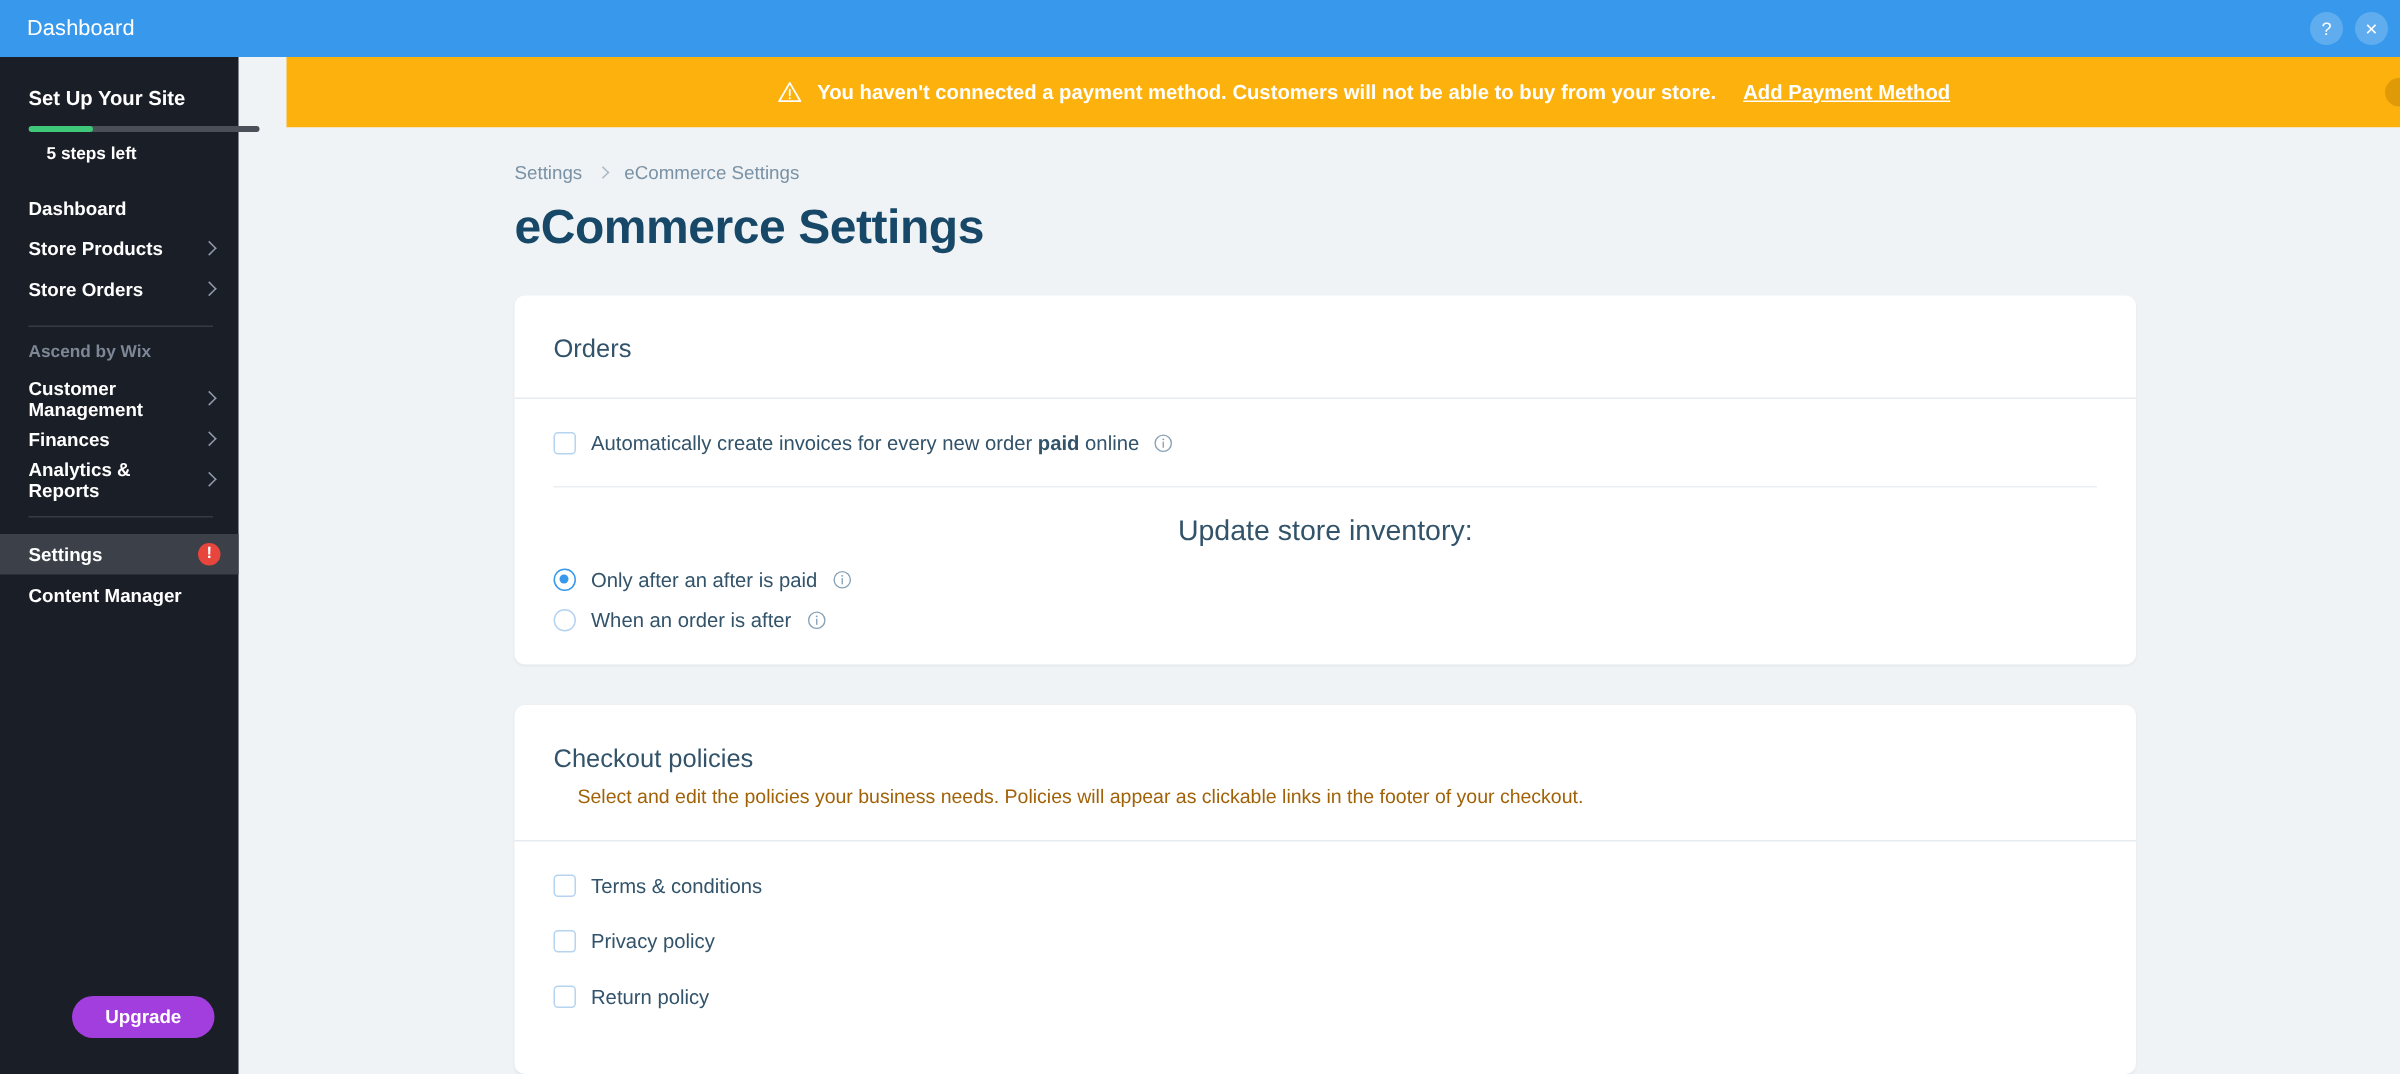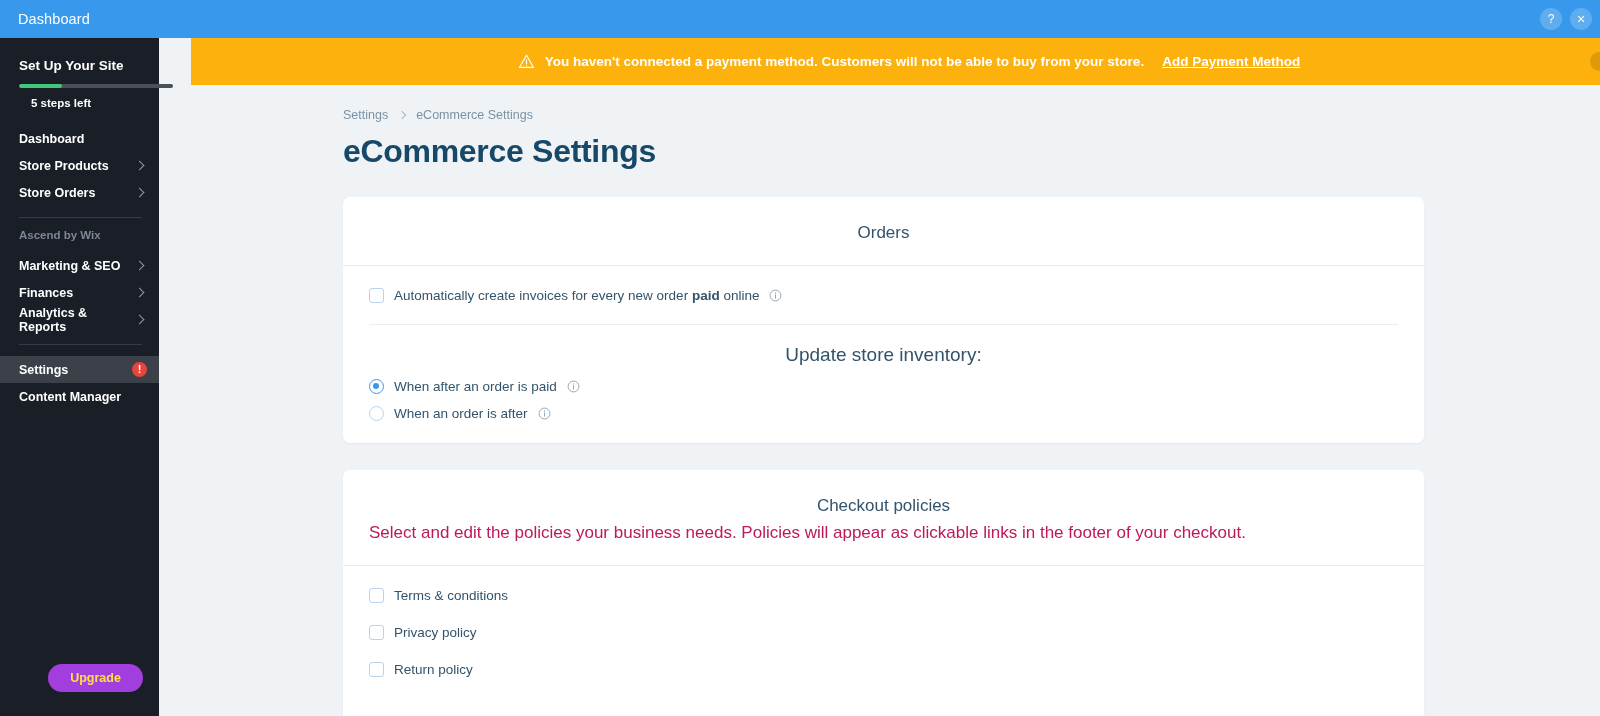--- a/index.html
+++ b/index.html
@@ -89,21 +89,21 @@
     background: #E8453C; color: #fff;
     font-size: 11px; font-weight: bold;
     display: flex; align-items: center; justify-content: center;
     line-height: 1;
   }
   .upgrade-wrap {
     position: absolute; bottom: 24px; left: 0; width: 191px;
     display: flex; justify-content: center;
   }
   .upgrade-btn {
-    background: #A23EDD; color: #fde047;
+    background: #A23EDD; color: #ffffff;
     font-size: 12.5px; font-weight: bold;
     border: none; border-radius: 14px;
     padding: 7px 22px; cursor: pointer;
   }
 
   
   .banner {
     position: absolute; top: 38px; left: 191px;
     width: 1409px; height: 47px;
     background: #FDB10C;
@@ -150,23 +150,23 @@
     letter-spacing: -.3px;
   }
 
   .card {
     margin-left: 152px; margin-top: 27px;
     width: 1081px;
     background: #ffffff; border-radius: 7px;
     box-shadow: 0 1px 2px rgba(22,45,61,.06);
   }
   .card-head { padding: 26px 26px 22px 26px; }
-  .card-title { font-size: 17px; color: #32536A; text-align: center; }
+  .card-title { font-size: 17px; color: #32536A; }
   .card-sub {
-    font-size: 17px; color: #be185d; margin-top: 7px;
+    font-size: 13px; color: #a16207; margin-top: 7px; margin-left: 16px;
   }
   .card-rule { height: 1px; background: #E5EBEF; }
   .card-body { padding: 22px 26px 22px 26px; text-align: center; }
 
   .row {
     display: flex; align-items: center; gap: 10px;
   }
   .row + .row { margin-top: 0; }
   .row-label { font-size: 13.5px; color: #32536A; }
   .row-label b { font-weight: bold; }
@@ -233,21 +233,21 @@
       <span class="chev"></span>
     </div>
   </div>
 
   <div class="divider"></div>
 
   <div class="group-label">Ascend by Wix</div>
 
   <div class="nav" style="margin-top:0">
     <div class="nav-item">
-      <span class="label">Marketing &amp; SEO</span>
+      <span class="label">Customer Management</span>
       <span class="chev"></span>
     </div>
     <div class="nav-item">
       <span class="label">Finances</span>
       <span class="chev"></span>
     </div>
     <div class="nav-item">
       <span class="label">Analytics &amp; Reports</span>
       <span class="chev"></span>
     </div>
@@ -307,21 +307,21 @@
           <line x1="12" y1="10.6" x2="12" y2="17" stroke="#8AA2B5" stroke-width="1.7" stroke-linecap="round"></line>
         </svg>
       </div>
 
       <div class="inner-rule"></div>
 
       <div class="sub-label">Update store inventory:</div>
 
       <div class="row radio-row">
         <span class="radio checked"></span>
-        <span class="row-label">When after an order is paid</span>
+        <span class="row-label">Only after an after is paid</span>
         <svg class="info-icon" viewBox="0 0 24 24">
           <circle cx="12" cy="12" r="10" fill="none" stroke="#8AA2B5" stroke-width="1.7"></circle>
           <circle cx="12" cy="7.2" r="1.2" fill="#8AA2B5"></circle>
           <line x1="12" y1="10.6" x2="12" y2="17" stroke="#8AA2B5" stroke-width="1.7" stroke-linecap="round"></line>
         </svg>
       </div>
 
       <div class="row">
         <span class="radio"></span>
         <span class="row-label">When an order is after</span>

